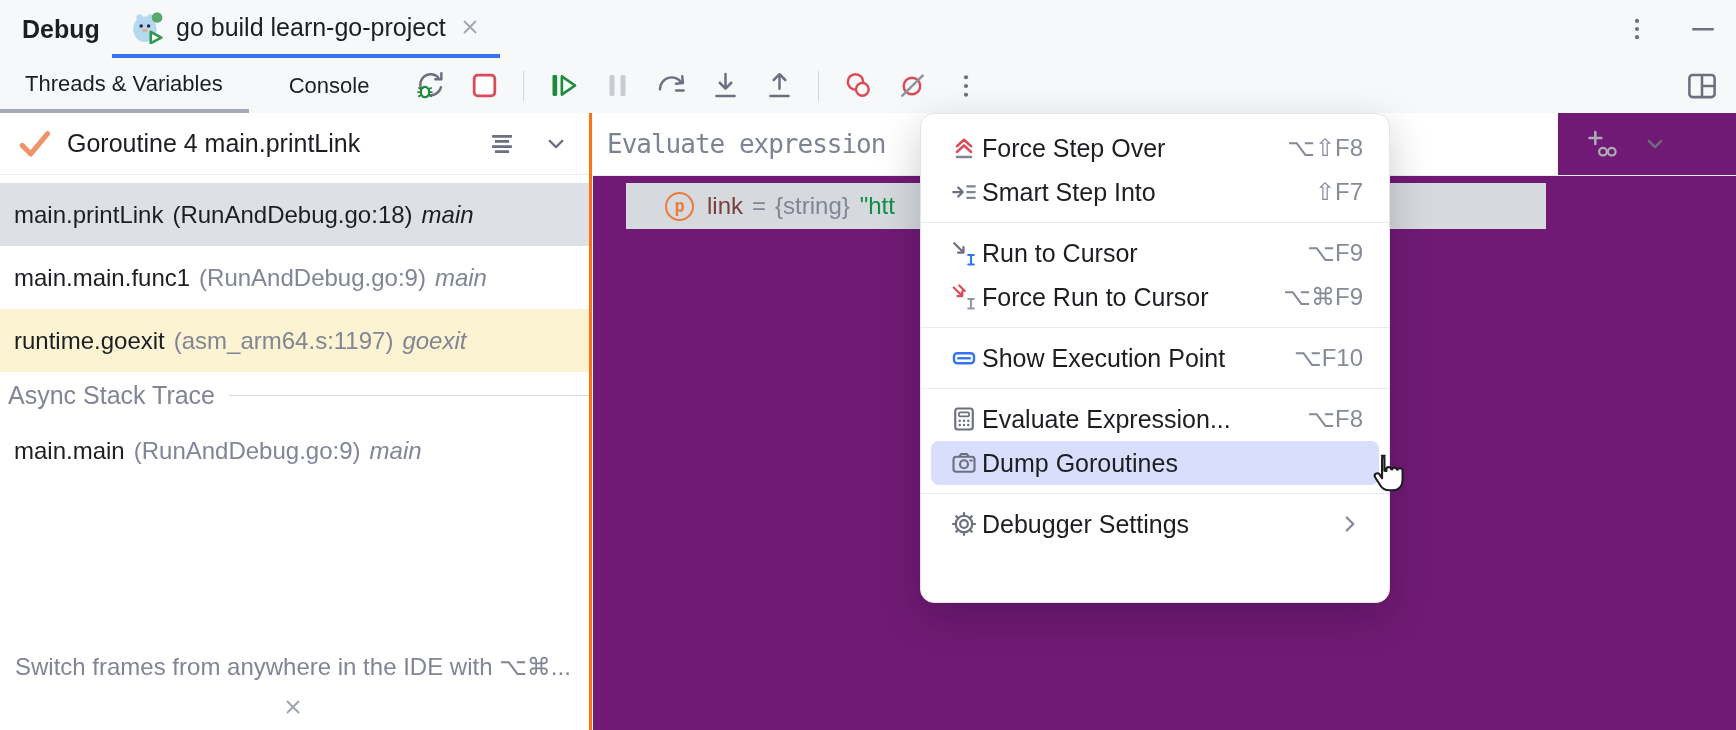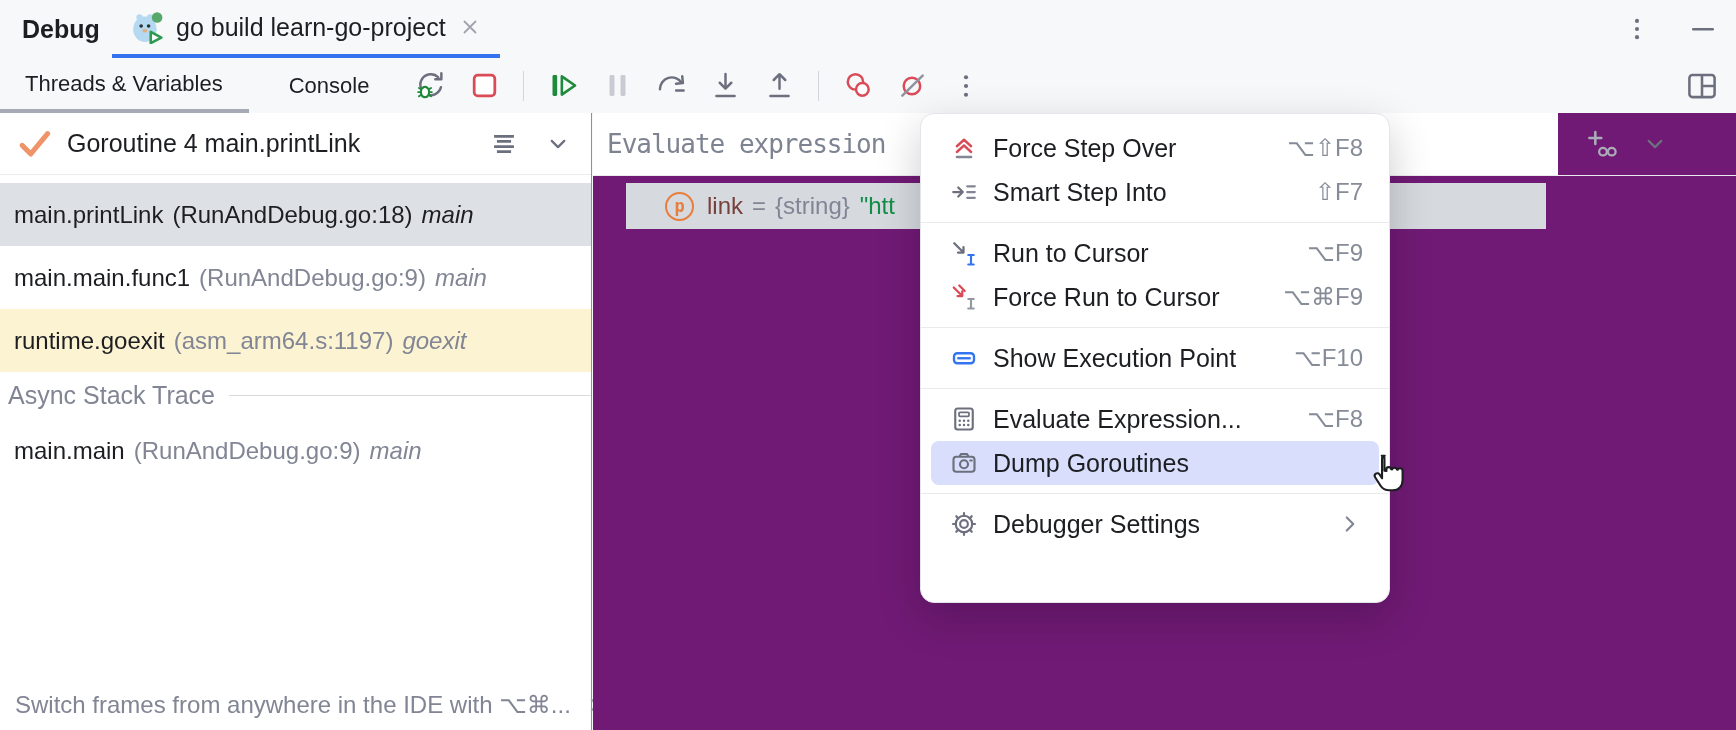--- a/index.html
+++ b/index.html
@@ -21,37 +21,37 @@
   .tw-tab{height:100%;display:flex;align-items:center;font-size:22px;box-sizing:border-box;}
   .tw-tab.active{padding:0 26px 0 25px;border-bottom:4px solid #a6aab6;font-weight:400;}
   .tw-tab.plain{padding:0 26px;margin-left:14px;color:#1c1e22;}
   .tb-actions{display:flex;align-items:center;gap:8px;margin-left:12px;}
   .tb-btn{width:46px;height:44px;display:flex;align-items:center;justify-content:center;border-radius:6px;}
   .tb-sep{width:1px;height:30px;background:#d3d5db;margin:0 8px;}
   .layout-btn{position:absolute;right:12px;top:64px;width:44px;height:44px;display:flex;align-items:center;justify-content:center;}
 
   
   .frames-panel{position:absolute;left:0;top:113px;width:592px;bottom:0;background:#fff;
-                border-right:1px solid #f97316;box-sizing:border-box;}
+                border-right:3px solid #f97316;box-sizing:border-box;}
   .goroutine-bar{height:62px;border-bottom:1px solid #ebecf0;display:flex;align-items:center;
                  padding:0 18px 0 16px;box-sizing:border-box;background:#fff;}
   .goroutine-label{font-size:25px;margin-left:14px;white-space:nowrap;}
   .gor-icons{margin-left:auto;display:flex;align-items:center;gap:22px;}
   .frame-rows{padding-top:8px;}
   .frame-row{height:63px;display:flex;align-items:center;gap:9px;padding-left:14px;font-size:24px;white-space:nowrap;}
   .frame-row .fn{color:#1c1e22;}
   .frame-row .loc{color:#818594;}
   .frame-row .pkg{color:#818594;font-style:italic;}
   .row-selected{background:#dde0e4;}
   .row-selected .loc,.row-selected .pkg{color:#1c1e22;}
   .row-system{background:#fbf3d2;}
   .section-row{height:47px;display:flex;align-items:center;padding-left:8px;font-size:25px;color:#818594;white-space:nowrap;}
   .section-row .rule{flex:1;height:1px;background:#d8dade;margin-left:14px;}
   .hint{position:absolute;left:15px;bottom:11px;display:flex;align-items:center;gap:14px;
-        font-size:24px;color:#818594;white-space:nowrap;}
+        font-size:24px;color:#818594;white-space:nowrap;flex-direction:column;}
 
   
   .vars-panel{position:absolute;left:593px;top:113px;right:0;bottom:0;background:#701a75;}
   .eval-row{position:relative;height:62px;border-bottom:1px solid #ebecf0;}
   .eval-field{position:absolute;left:0;top:0;width:965px;height:100%;background:#fff;display:flex;align-items:center;}
   .eval-placeholder{margin-left:14px;font-family:"DejaVu Sans Mono",monospace;font-size:26px;color:#7d8391;letter-spacing:-1px;}
   .eval-icons{position:absolute;right:66px;top:0;height:100%;display:flex;align-items:center;gap:22px;}
   .var-row{position:absolute;left:33px;top:70px;width:920px;height:46px;background:#d6d9de;
            display:flex;align-items:center;padding-left:39px;box-sizing:border-box;font-size:24px;white-space:nowrap;}
   .var-p-icon{width:25px;height:25px;border:2.5px solid #e77e3c;border-radius:50%;color:#e77e3c;
@@ -61,21 +61,21 @@
   .var-eq{color:#818594;margin-left:9px;}
   .var-type{color:#818594;margin-left:9px;}
   .var-value{color:#128e49;margin-left:10px;}
 
   
   .menu{position:absolute;left:920px;top:113px;width:470px;background:#fff;border:1px solid #e3e5ea;
         border-radius:14px;box-shadow:0 14px 44px rgba(0,0,0,.2);padding:12px 0;box-sizing:border-box;z-index:10;}
   .mi{height:44px;margin:0 10px;border-radius:8px;display:flex;align-items:center;padding:0 16px 0 18px;}
   .mi.hl{background:#d8defb;}
   .mi-ico{width:30px;height:30px;flex:0 0 auto;display:flex;align-items:center;justify-content:center;}
-  .mi-label{font-size:25px;margin-left:14px;color:#1c1e22;white-space:nowrap;text-align:center;}
+  .mi-label{font-size:25px;margin-left:3px;color:#1c1e22;white-space:nowrap;text-align:center;}
   .mi-sc{margin-left:auto;font-size:24px;color:#868b98;white-space:nowrap;}
   .menu-sep{height:1px;background:#e8eaee;margin:8px 0;}
 
   .cursor{position:absolute;left:1366px;top:452px;z-index:20;pointer-events:none;}
 </style>
 </head>
 <body>
 
 <div class="titlebar">
   <div class="app-title">Debug</div>

